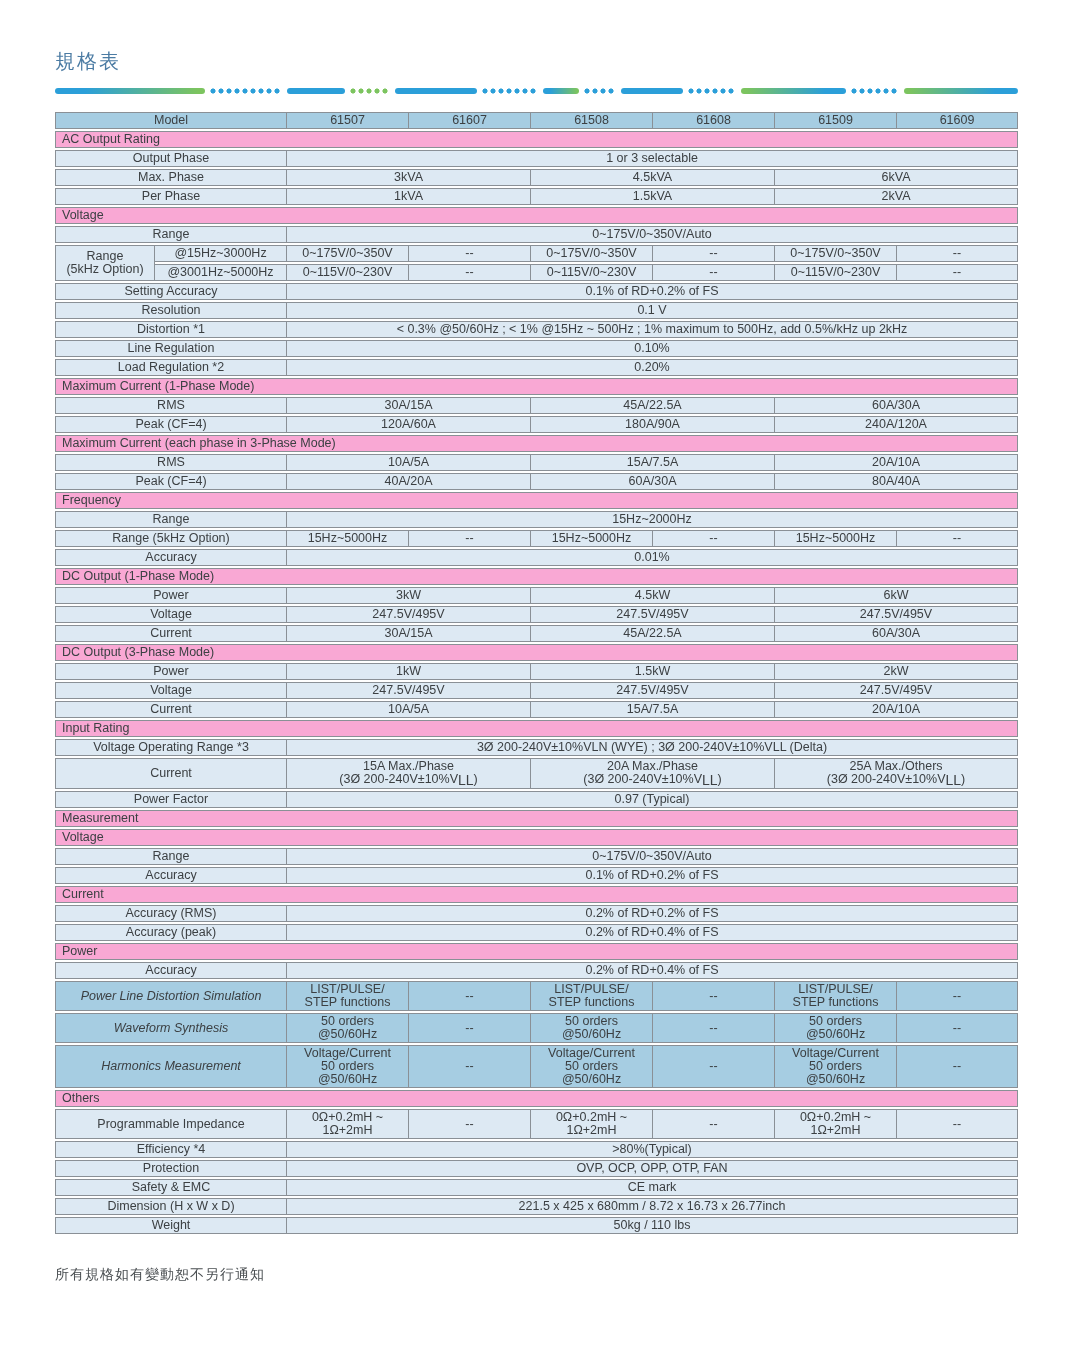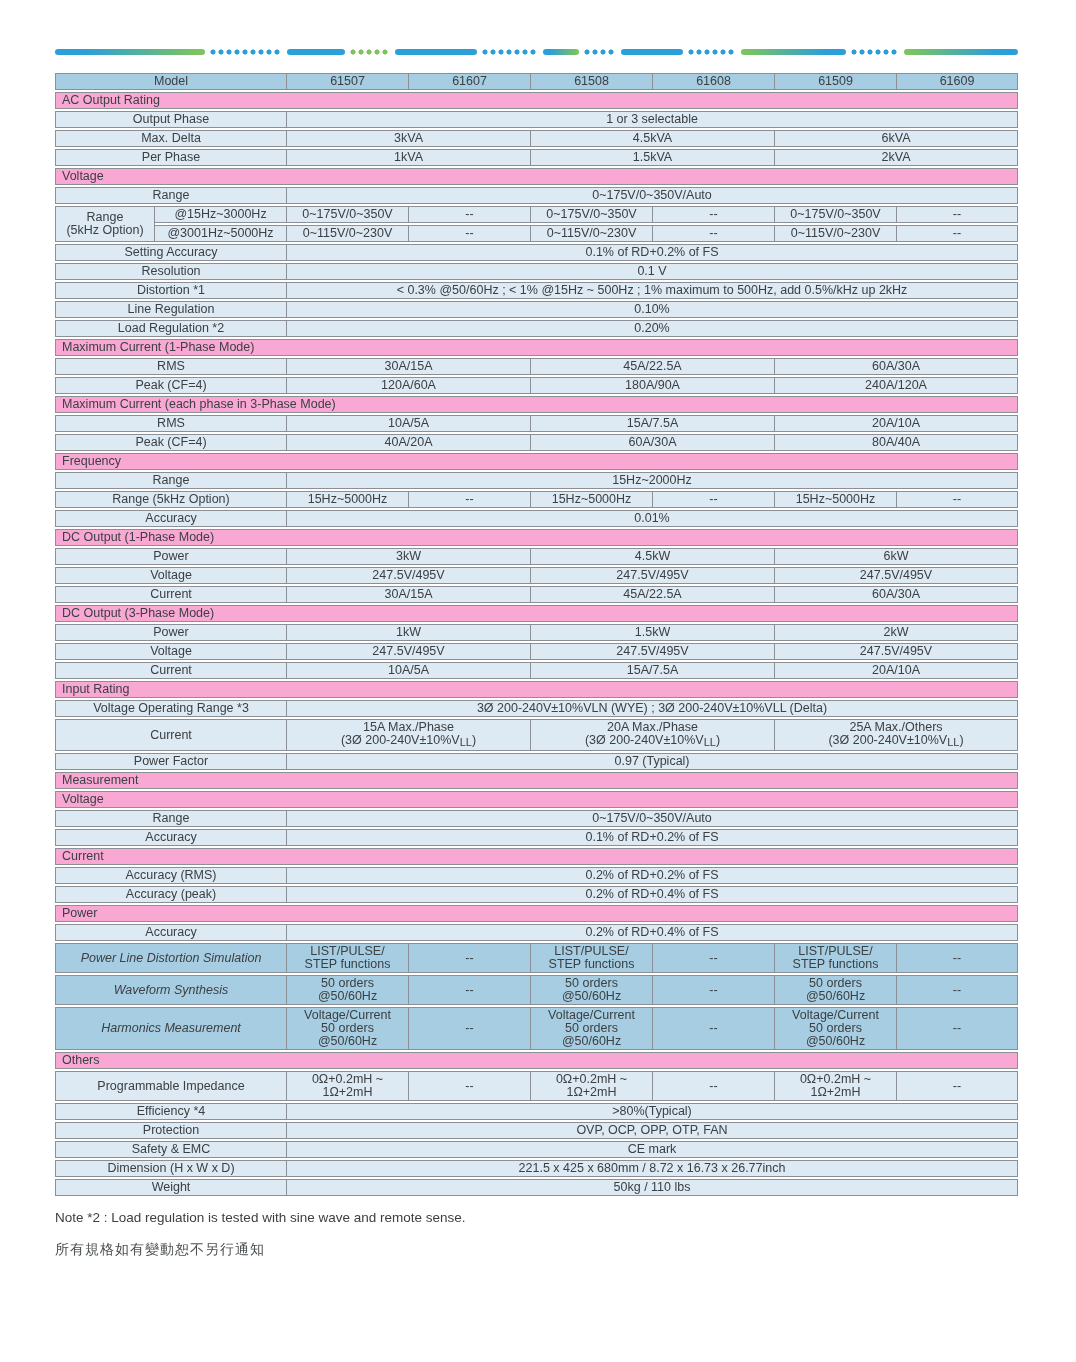--- a/index.html
+++ b/index.html
@@ -28,30 +28,31 @@
     overflow:hidden;white-space:nowrap;
   }
   table.spec tr td:first-child{border-left:1px solid #8a9096;}
   td.nobl{border-left:none !important;}
   td.lab{text-align:left;}
   tr.sec td{background:#f9a8d4;text-align:left;}
   tr.blue td{background:#a6cde2;}
   td.ml{line-height:15px;padding-top:3px;padding-bottom:3px;white-space:normal;}
   td.rs{line-height:18px;}
   td.wrap{white-space:normal;font-style:italic;}
-  .sub{font-size:11px;vertical-align:-2px;}
+  .sub{font-size:14px;vertical-align:-2px;}
 
   .notes{margin-top:10px;width:1000px;font-size:13.5px;line-height:19px;color:#3c4043;}
-  .footer-cn{margin-top:14px;font-size:14px;color:#4a4f52;letter-spacing:1px;}
+  .footer-cn{margin-top:30px;font-size:14px;color:#4a4f52;letter-spacing:1px;}
 </style>
 </head>
 <body>
 
 <div class="page">
 
+  <h1 class="title">規格表</h1>
 
   <div class="divider">
     <span class="bar g-bg" style="width:150px"></span>
     <span class="dots d-blue" style="width:72px"></span>
     <span class="bar s-blue" style="width:58px"></span>
     <span class="dots d-green" style="width:40px"></span>
     <span class="bar s-blue" style="width:82px"></span>
     <span class="dots d-blue" style="width:56px"></span>
     <span class="bar g-bg" style="width:36px"></span>
     <span class="dots d-blue" style="width:32px"></span>
@@ -86,21 +87,21 @@
     </tr>
 
     <tr class="sec">
       <td colspan="8">AC Output Rating</td>
     </tr>
     <tr>
       <td class="lab" colspan="2">Output Phase</td>
       <td colspan="6">1 or 3 selectable</td>
     </tr>
     <tr>
-      <td class="lab" colspan="2">Max. Delta</td>
+      <td class="lab" colspan="2">Max. Phase</td>
       <td colspan="2">3kVA</td>
       <td colspan="2">4.5kVA</td>
       <td colspan="2">6kVA</td>
     </tr>
     <tr>
       <td class="lab" colspan="2">Per Phase</td>
       <td colspan="2">1kVA</td>
       <td colspan="2">1.5kVA</td>
       <td colspan="2">2kVA</td>
     </tr>
@@ -408,18 +409,17 @@
       <td colspan="6">221.5 x 425 x 680mm / 8.72 x 16.73 x 26.77inch</td>
     </tr>
     <tr>
       <td class="lab" colspan="2">Weight</td>
       <td colspan="6">50kg / 110 lbs</td>
     </tr>
   </tbody>
     </table>
 
   <div class="notes">
-    <div>Note *2 : Load regulation is tested with sine wave and remote sense.</div>
   </div>
 
   <div class="footer-cn">所有規格如有變動恕不另行通知</div>
 
 </div>
 
 </body></html>

